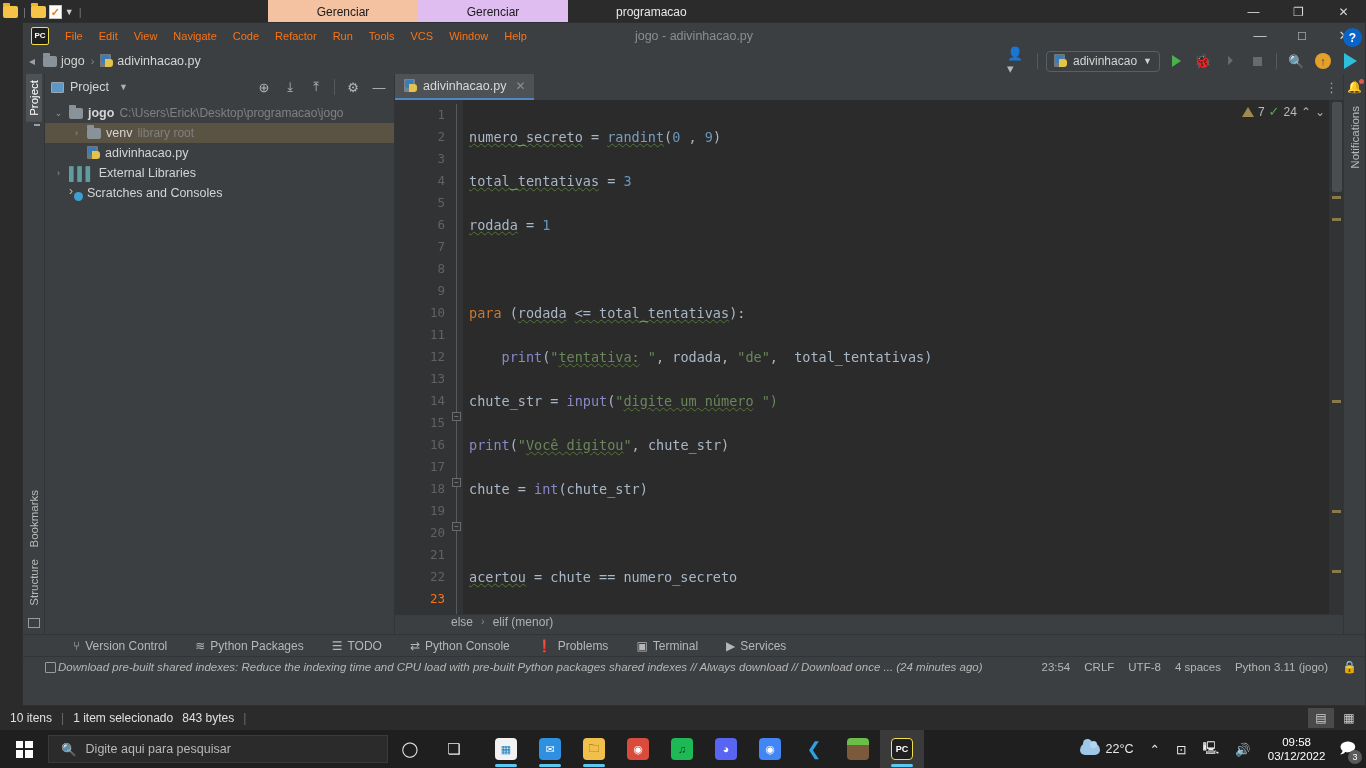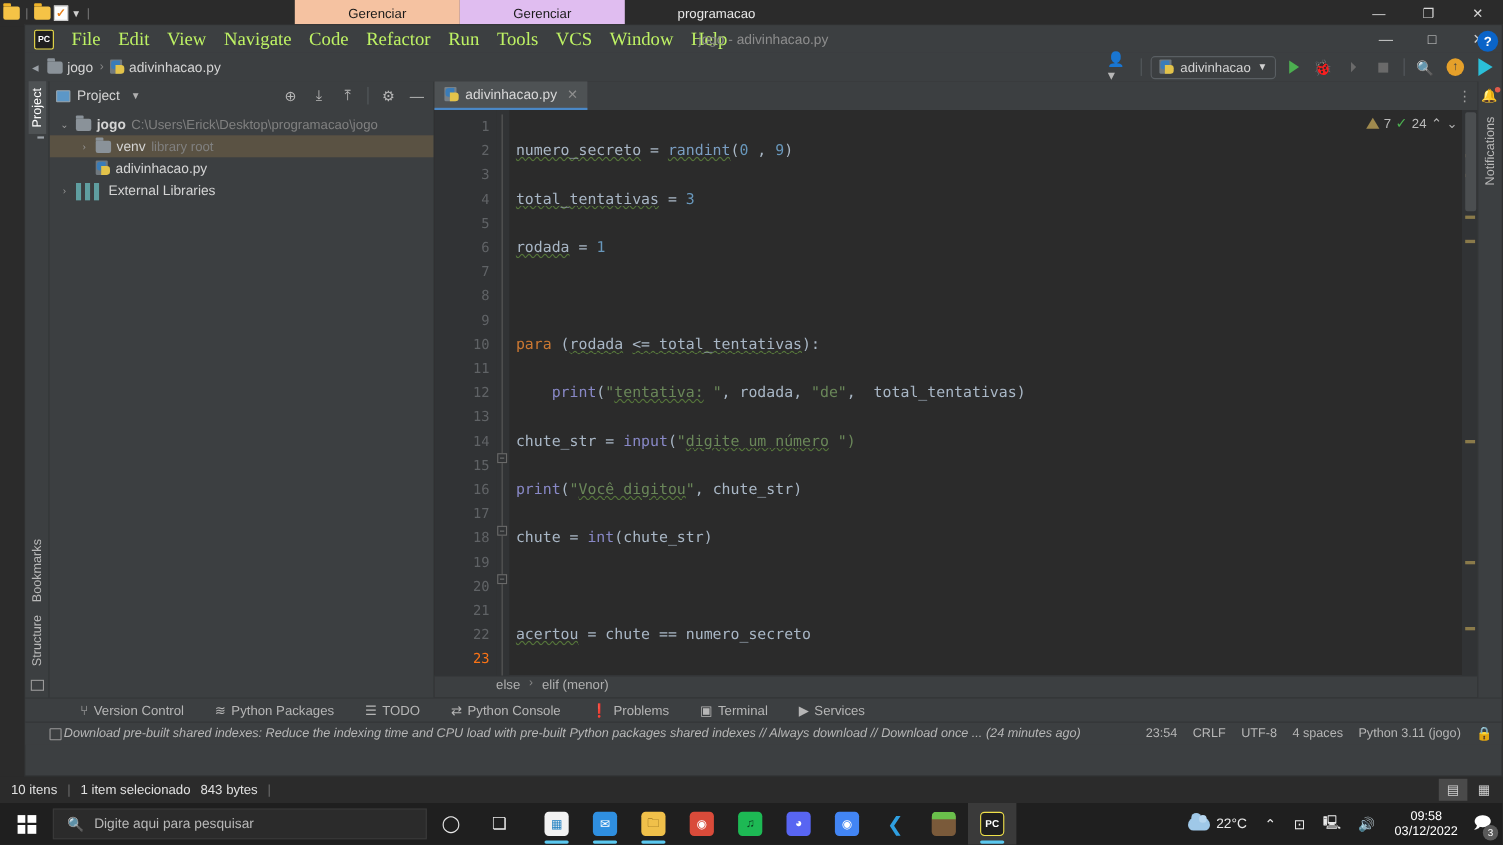--- a/index.html
+++ b/index.html
@@ -70,21 +70,21 @@
     background: #3c3f41; position: relative;
   }
   .pc-logo {
     width: 18px; height: 18px; margin: 0 8px 0 8px;
     background: #1f1f1f; border: 1.5px solid #f0e14a; border-radius: 2px;
     color: #ffffff; font-size: 8px; font-weight: bold;
     display: flex; align-items: center; justify-content: center;
     line-height: 1;
   }
   .menu-item {
-    padding: 3px 8px; color: #bef264; font-size: 17px; cursor: default; font-family: Liberation Serif, serif;
+    padding: 3px 8px; color: #f97316; font-size: 11px; cursor: default;
   }
   .win-title {
     position: absolute; left: 50%; transform: translateX(-50%);
     color: #8d8d8d; font-size: 12.5px;
   }
   .pc-winbtns { position: absolute; right: 0; top: 0; height: 25px; display: flex; }
   .pc-winbtns .wb {
     width: 42px; height: 25px; display: flex; align-items: center; justify-content: center;
     color: #cfcfcf; font-size: 13px;
   }
@@ -515,20 +515,24 @@
               <span class="pg-page"></span>
                 <span class="pg-blue"></span>
                 <span class="pg-yellow"></span>
             </span>
             <span class="tree-label">adivinhacao.py</span>
           </div>
           <div class="tree-row" style="padding-left:8px;">
             <span class="arrow">›</span>
             <span class="lib-ic">▌▌▌</span>
             <span class="tree-label">External Libraries</span>
+          </div>
+          <div class="tree-row" style="padding-left:24px;">
+            <span class="scratch-ic"></span>
+            <span class="tree-label">Scratches and Consoles</span>
           </div>
         </div>
       </div>
 
       <div class="editor-col">
         <div class="tabbar">
           <div class="etab">
             <span class="py-file-icon">
               <span class="pg-page"></span>
                 <span class="pg-blue"></span>

